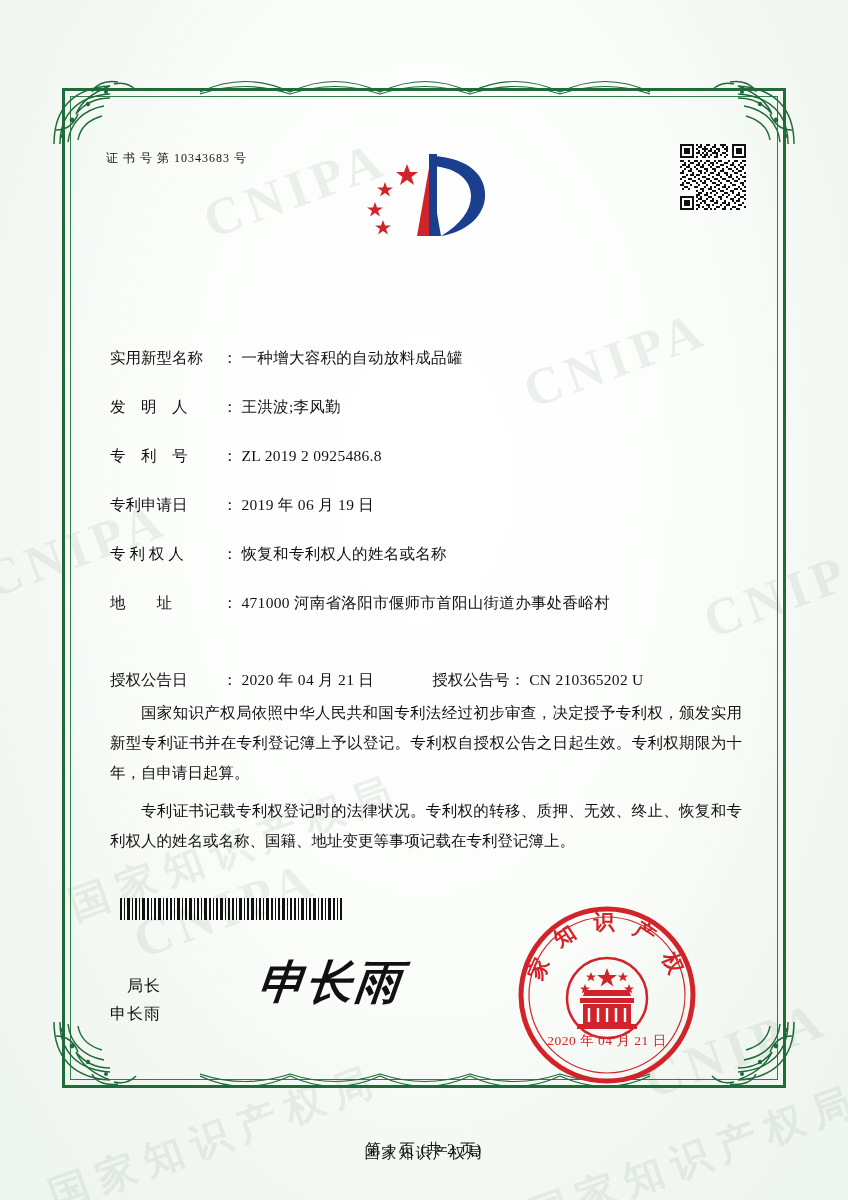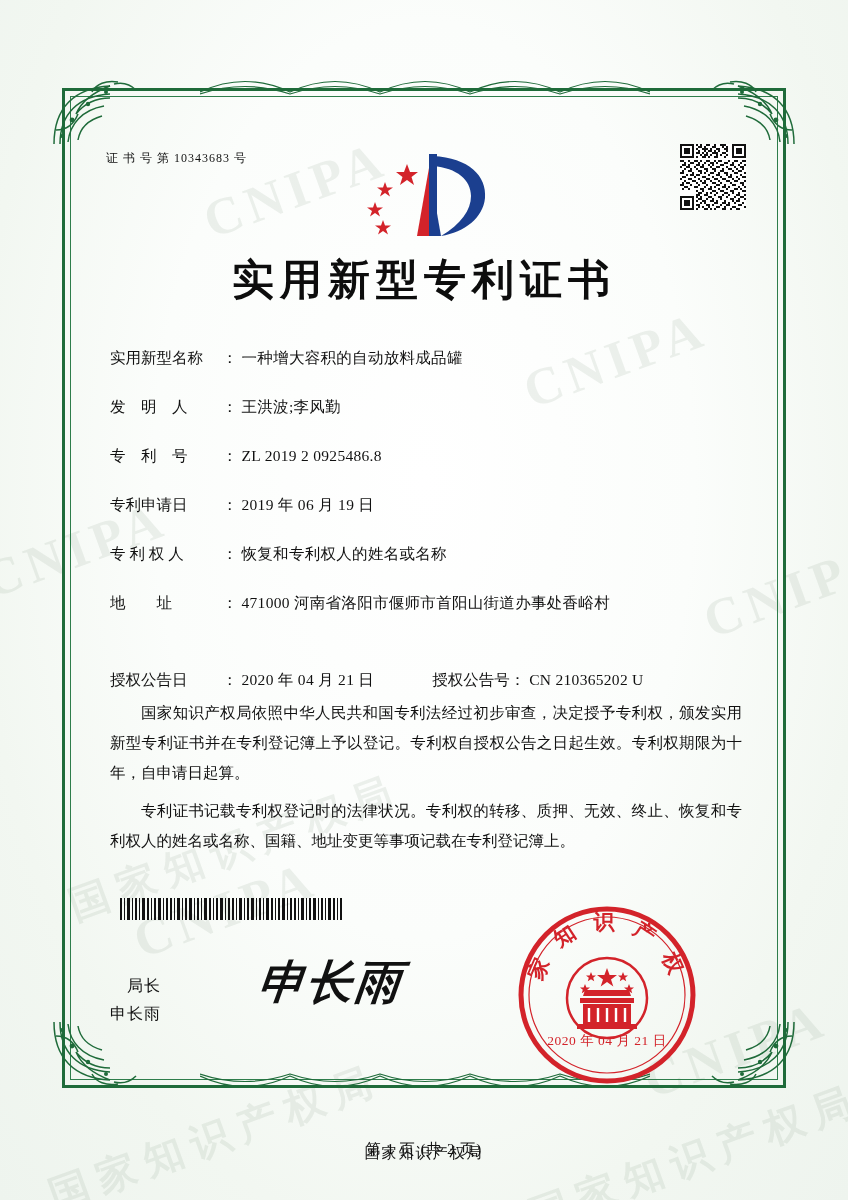--- a/index.html
+++ b/index.html
@@ -628,21 +628,20 @@
 
       <g fill="#d3232a">
         <polygon points="78,16 81,24 89,24 82.5,29 85,37 78,32 71,37 73.5,29 67,24 75,24"></polygon>
         <polygon points="56,34 58,39.5 64,39.5 59,43 61,48.5 56,45 51,48.5 53,43 48,39.5 54,39.5"></polygon>
         <polygon points="46,54 48,59.5 54,59.5 49,63 51,68.5 46,65 41,68.5 43,63 38,59.5 44,59.5"></polygon>
         <polygon points="54,72 56,77.5 62,77.5 57,81 59,86.5 54,83 49,86.5 51,81 46,77.5 52,77.5"></polygon>
       </g>
     </svg>
   </div>
 
-  <div class="doc-title">实用新型专利证书</div>
 
   <div class="fields">
 
     <div class="field-row">
       <span class="f-label">实用新型名称</span>
       <span class="f-colon">：</span>
       <span class="f-value">一种增大容积的自动放料成品罐</span>
     </div>
 
     <div class="field-row">

